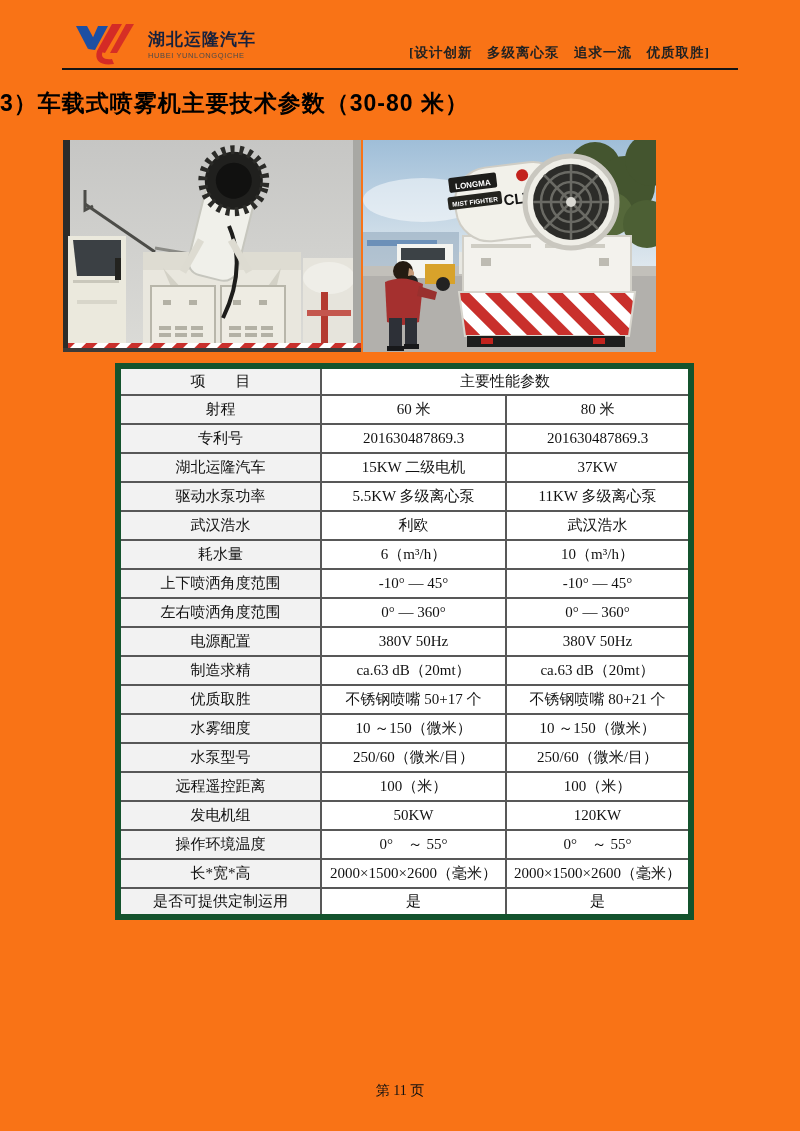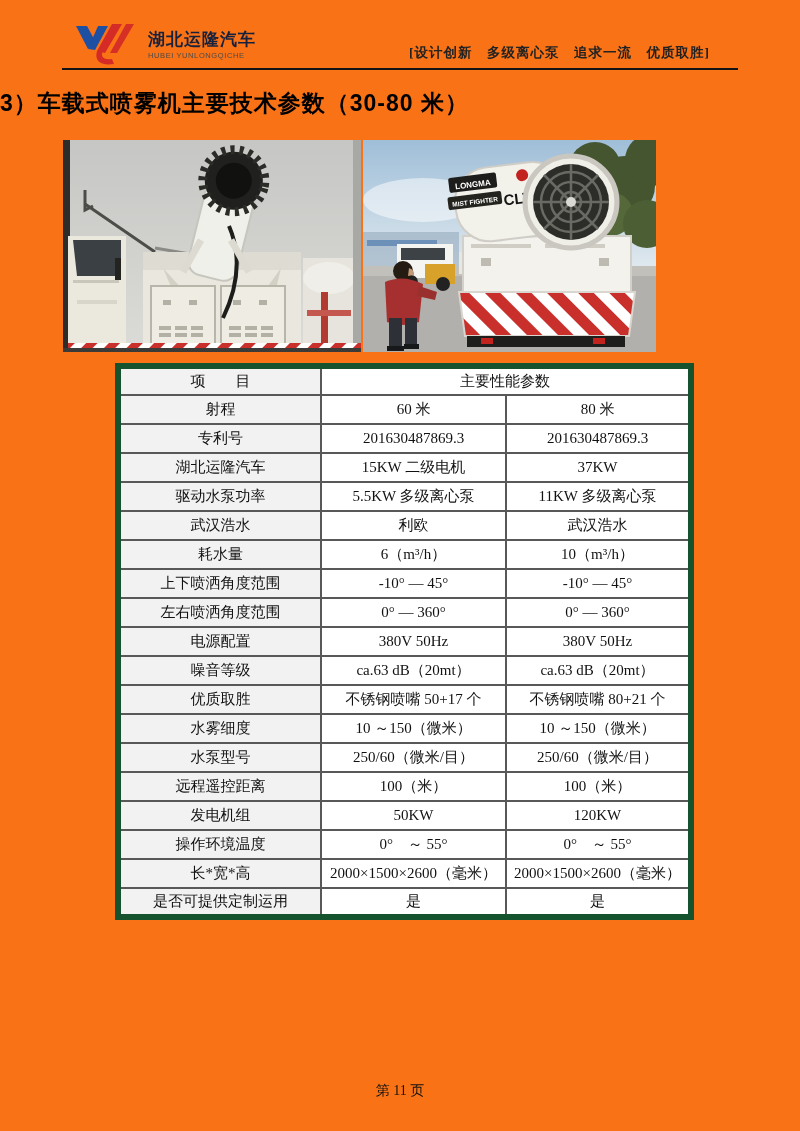--- a/index.html
+++ b/index.html
@@ -286,21 +286,21 @@
           <td class="lbl">左右喷洒角度范围</td>
           <td>0° — 360°</td>
           <td>0° — 360°</td>
         </tr>
         <tr>
           <td class="lbl">电源配置</td>
           <td>380V 50Hz</td>
           <td>380V 50Hz</td>
         </tr>
         <tr>
-          <td class="lbl">噪音等级</td>
+          <td class="lbl">制造求精</td>
           <td>ca.63 dB（20mt）</td>
           <td>ca.63 dB（20mt）</td>
         </tr>
         <tr>
           <td class="lbl">优质取胜</td>
           <td>不锈钢喷嘴 50+17 个</td>
           <td>不锈钢喷嘴 80+21 个</td>
         </tr>
         <tr>
           <td class="lbl">水雾细度</td>

